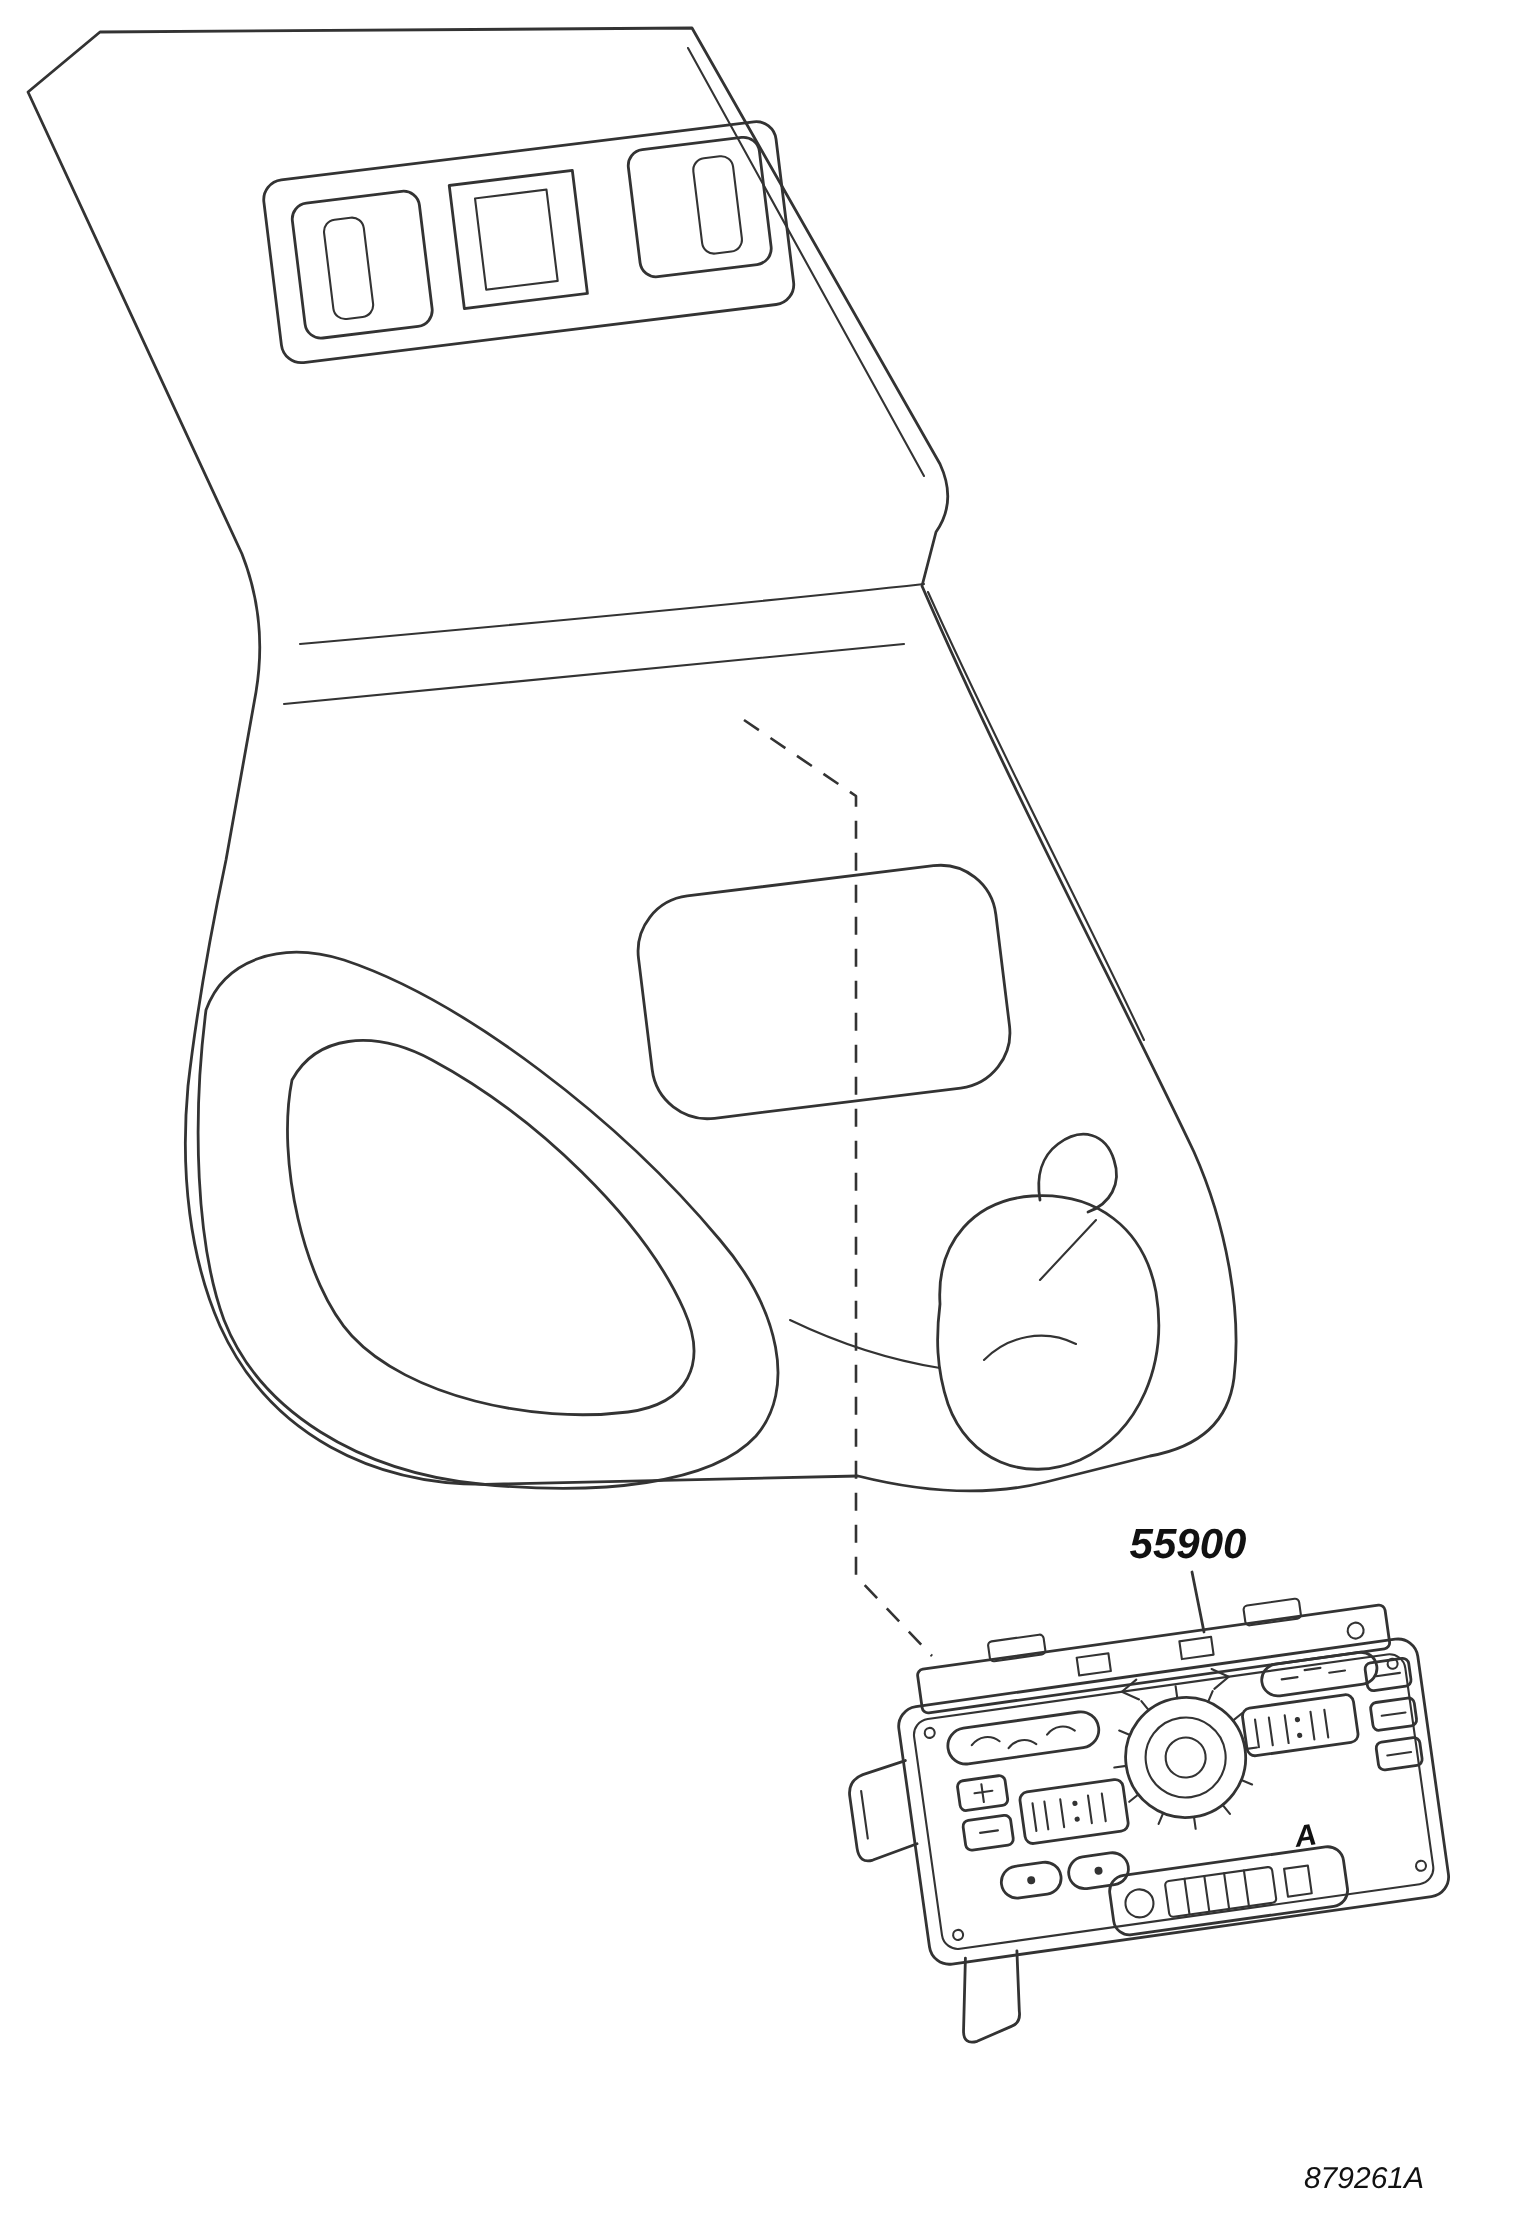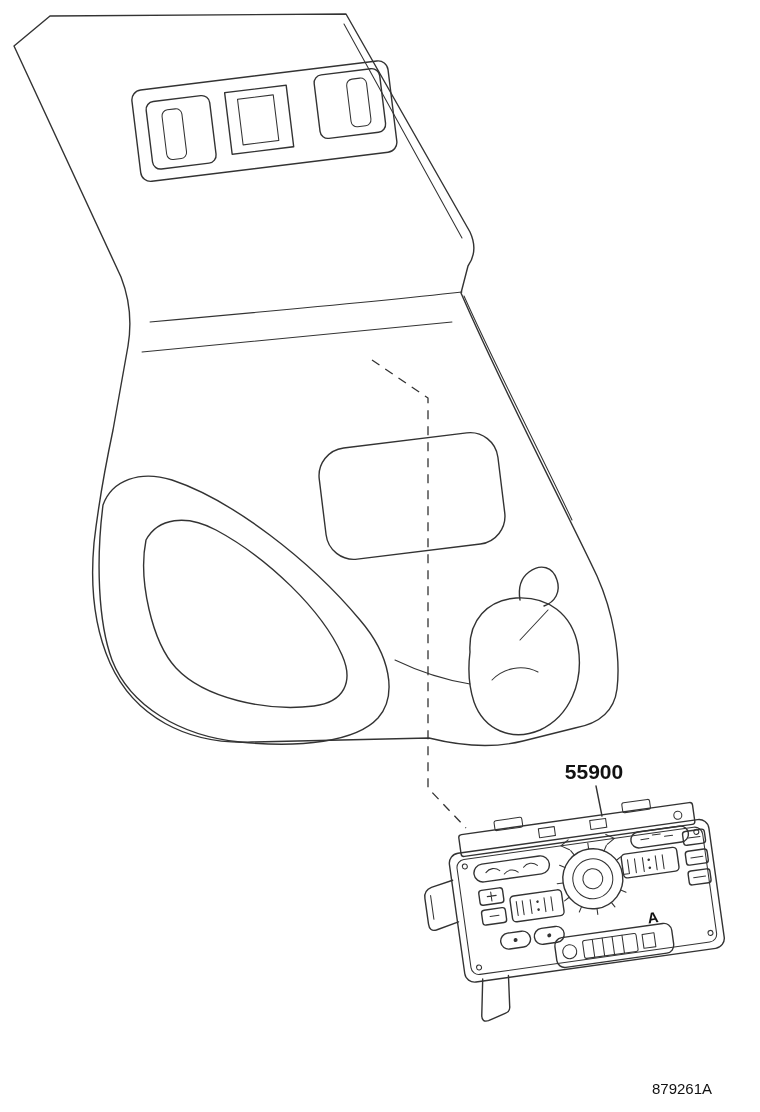--- a/index.html
+++ b/index.html
@@ -6,20 +6,21 @@
     margin: 0;
     padding: 0;
     background: #ffffff;
   }
   .canvas {
     position: relative;
     width: 760px;
     height: 1112px;
     background: #ffffff;
     overflow: hidden;
+    font-style: italic;
   }
   svg { display: block; }
   .ln {
     fill: none;
     stroke: #333333;
     stroke-width: 1.4;
     stroke-linecap: round;
     stroke-linejoin: round;
   }
   .thin {

